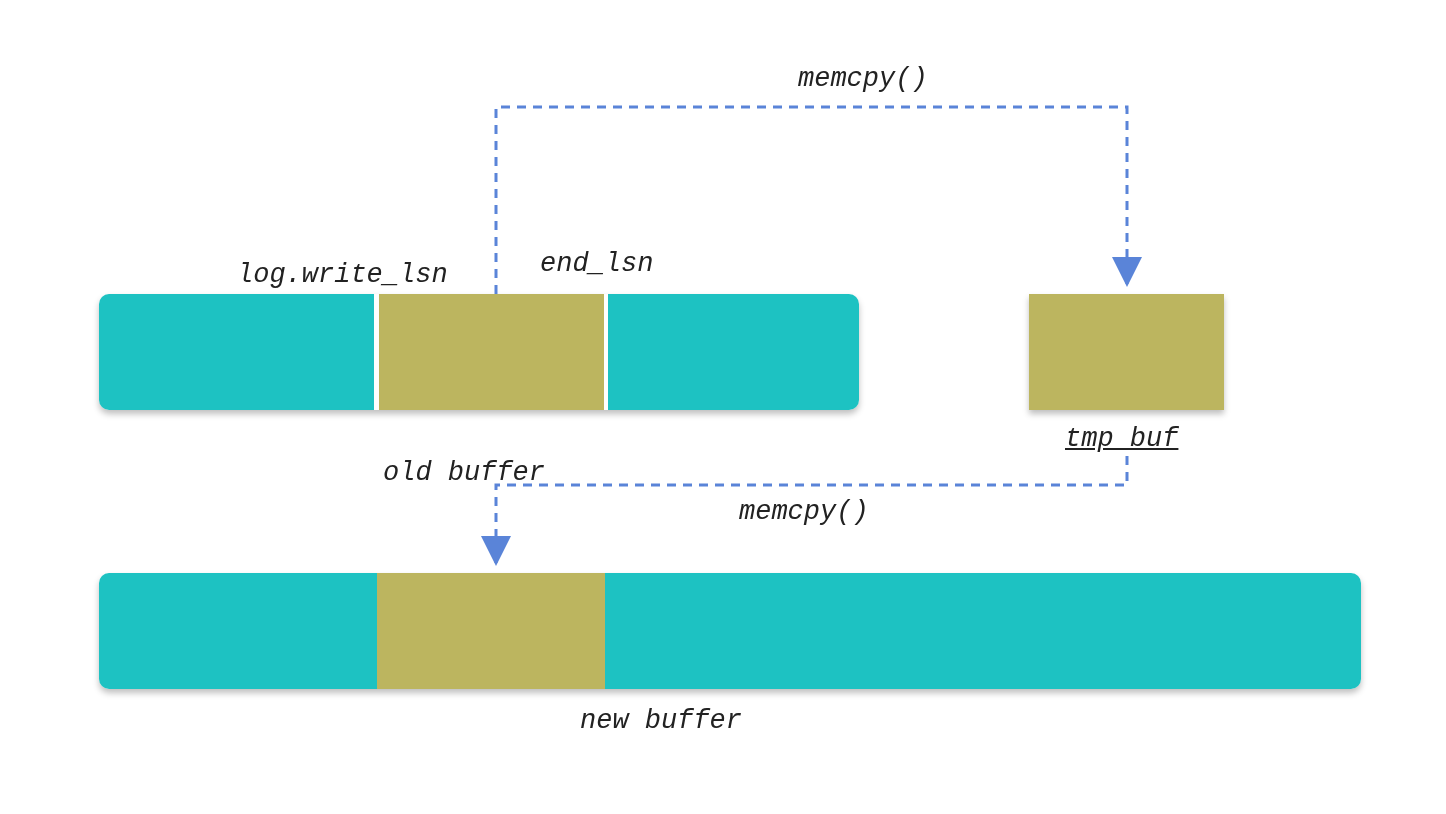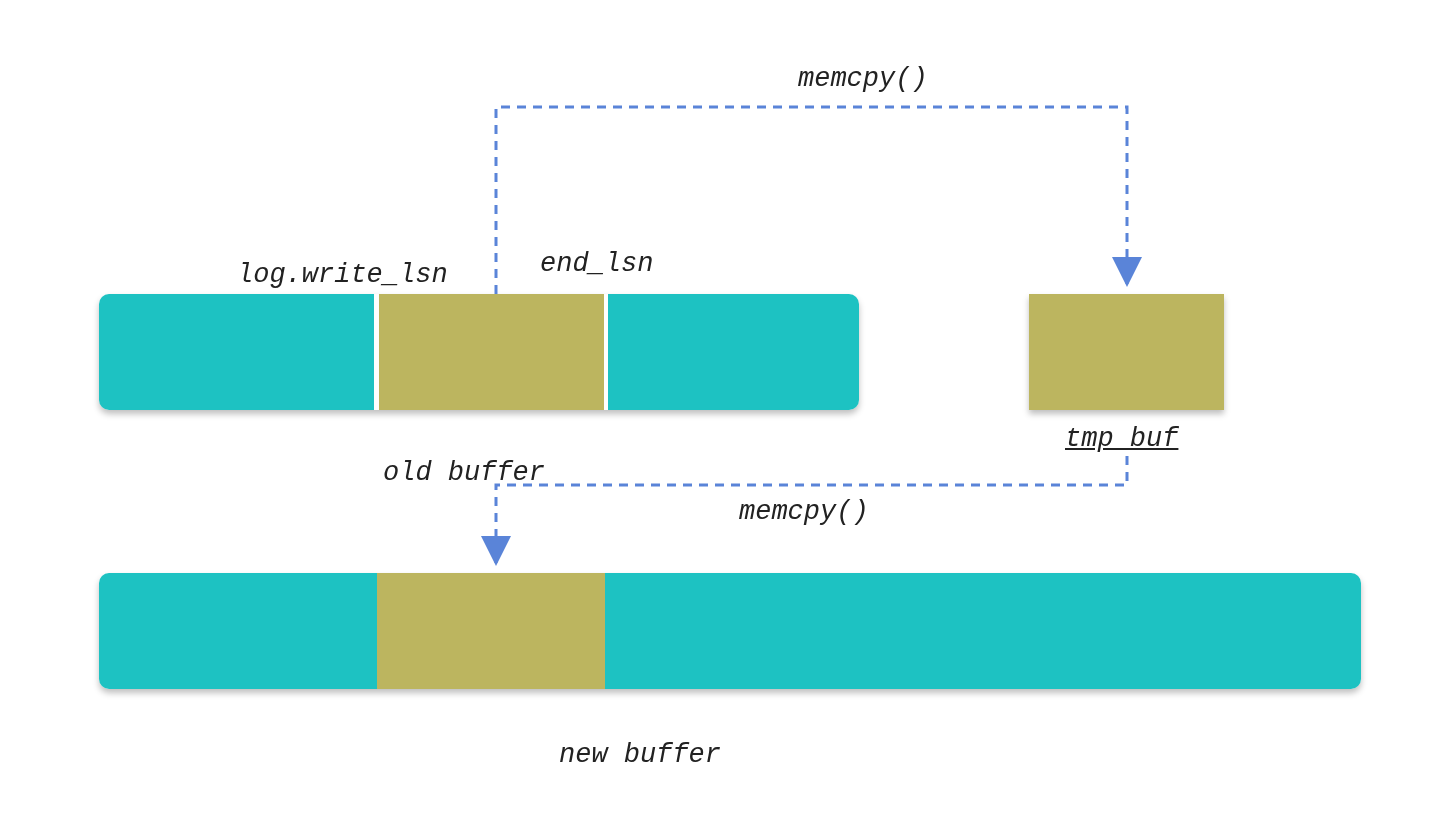--- a/index.html
+++ b/index.html
@@ -63,21 +63,21 @@
 <div class="label" style="left:1065px; top:424px;text-decoration:underline;">tmp_buf</div>
 
 <div class="label" style="left:739px; top:497px;">memcpy()</div>
 
 <div class="buffer" style="left:99px; top:573px; width:1262px; height:116px; overflow:hidden;">
   <div class="segment teal" style="left:0%; width:22.0%; top:0;"></div>
   <div class="segment olive" style="left:22.0%; width:18.1%; top:0;"></div>
   <div class="segment teal" style="left:40.1%; width:59.9%; top:0;"></div>
 </div>
 
-<div class="label" style="left:559px; top:706px;margin-top:34px;">new buffer</div>
+<div class="label" style="left:580px; top:706px;">new buffer</div>
 
 <svg class="arrows">
   <defs>
     <marker id="arrowhead" markerWidth="12" markerHeight="12" refX="9" refY="5" orient="auto">
       <path d="M0,0 L10,5 L0,10 Z" fill="#5a84d8"></path>
     </marker>
   </defs>
 
   <path d="M 496 294 L 496 107 L 1127 107 L 1127 284" stroke="#5a84d8" stroke-width="3" fill="none" stroke-dasharray="9 7" marker-end="url(#arrowhead)"></path>
 

